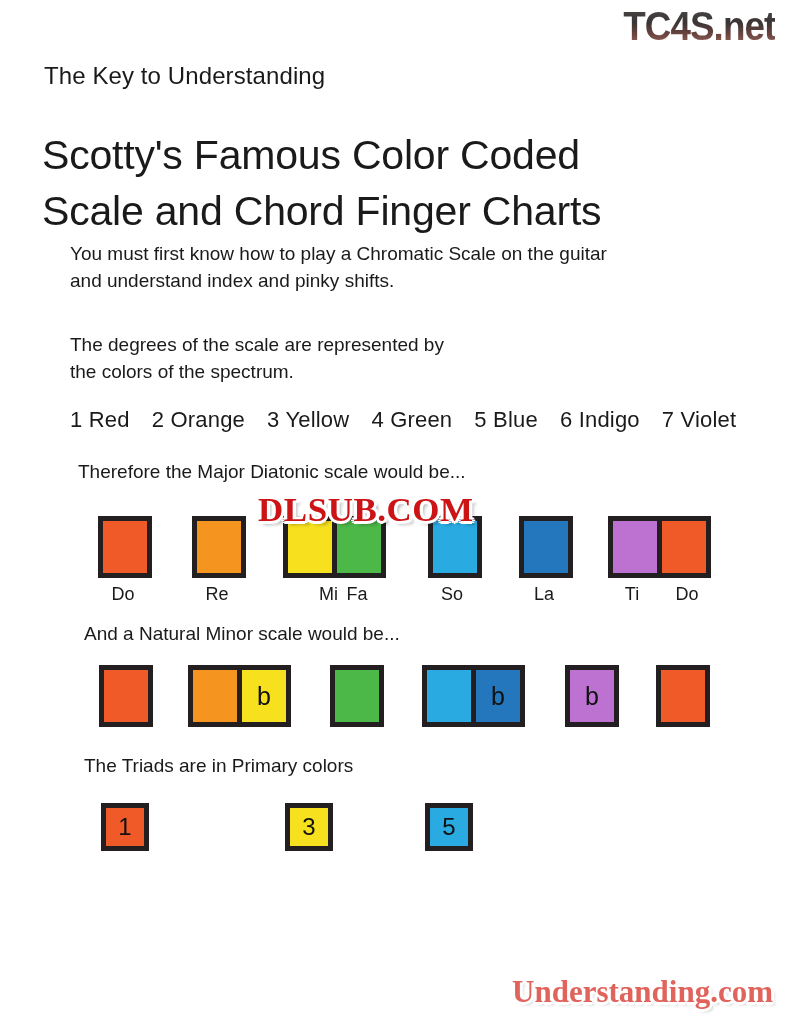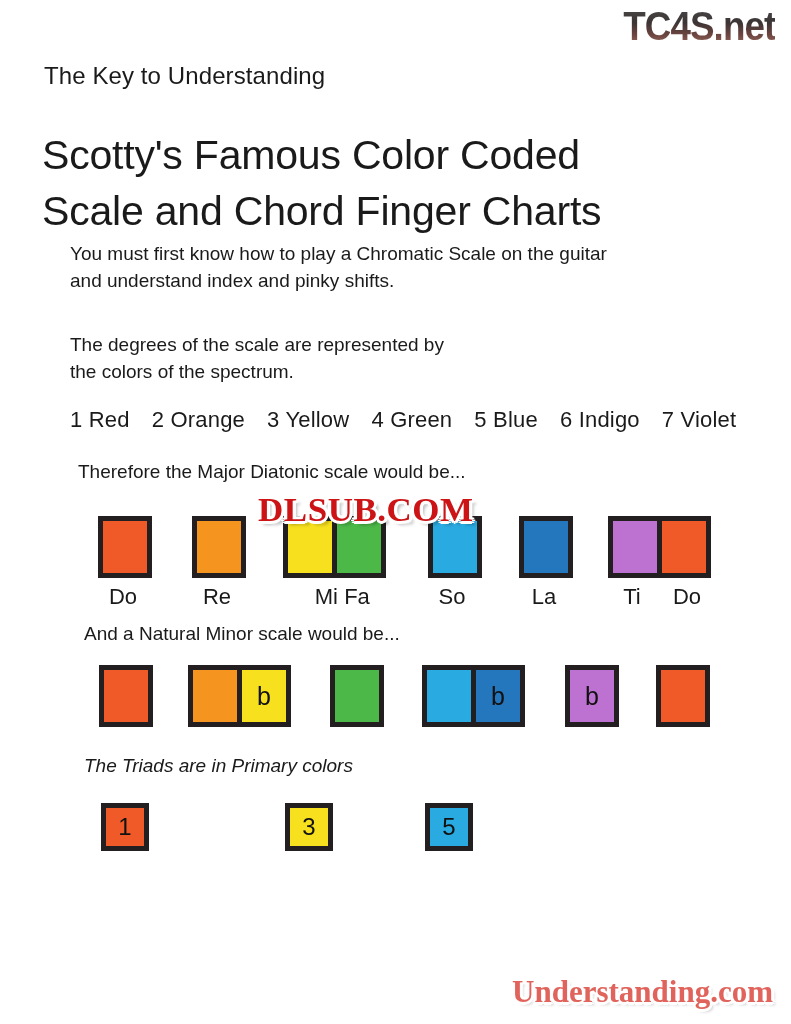--- a/index.html
+++ b/index.html
@@ -83,21 +83,21 @@
   }
   .spectrum-line .sp-item { margin-right: 22px; }
   .spectrum-line .sp-item:last-child { margin-right: 8px; }
 
   .lead {
     position: absolute;
     font-size: 19px;
   }
   .lead-major { left: 78px; top: 461px; }
   .lead-minor { left: 84px; top: 623px; }
-  .lead-triad { left: 84px; top: 755px; font-style: italic; }
+  .lead-triad { left: 84px; top: 755px; }
 
   
   .row {
     position: absolute;
     left: 0;
     top: 0;
     width: 791px;
     height: 0;
   }
   .group {
@@ -121,21 +121,21 @@
     transform: translateY(-50%);
     text-align: center;
     font-size: 25px;
     line-height: 1;
     color: #111111;
     font-family: "Liberation Sans", sans-serif;
   }
 
   .scale-label {
     position: absolute;
-    font-size: 22px;
+    font-size: 18px;
     text-align: center;
     width: 60px;
     top: 584px;
   }
 
   
   .triad-cell {
     width: 38px;
     height: 38px;
   }

